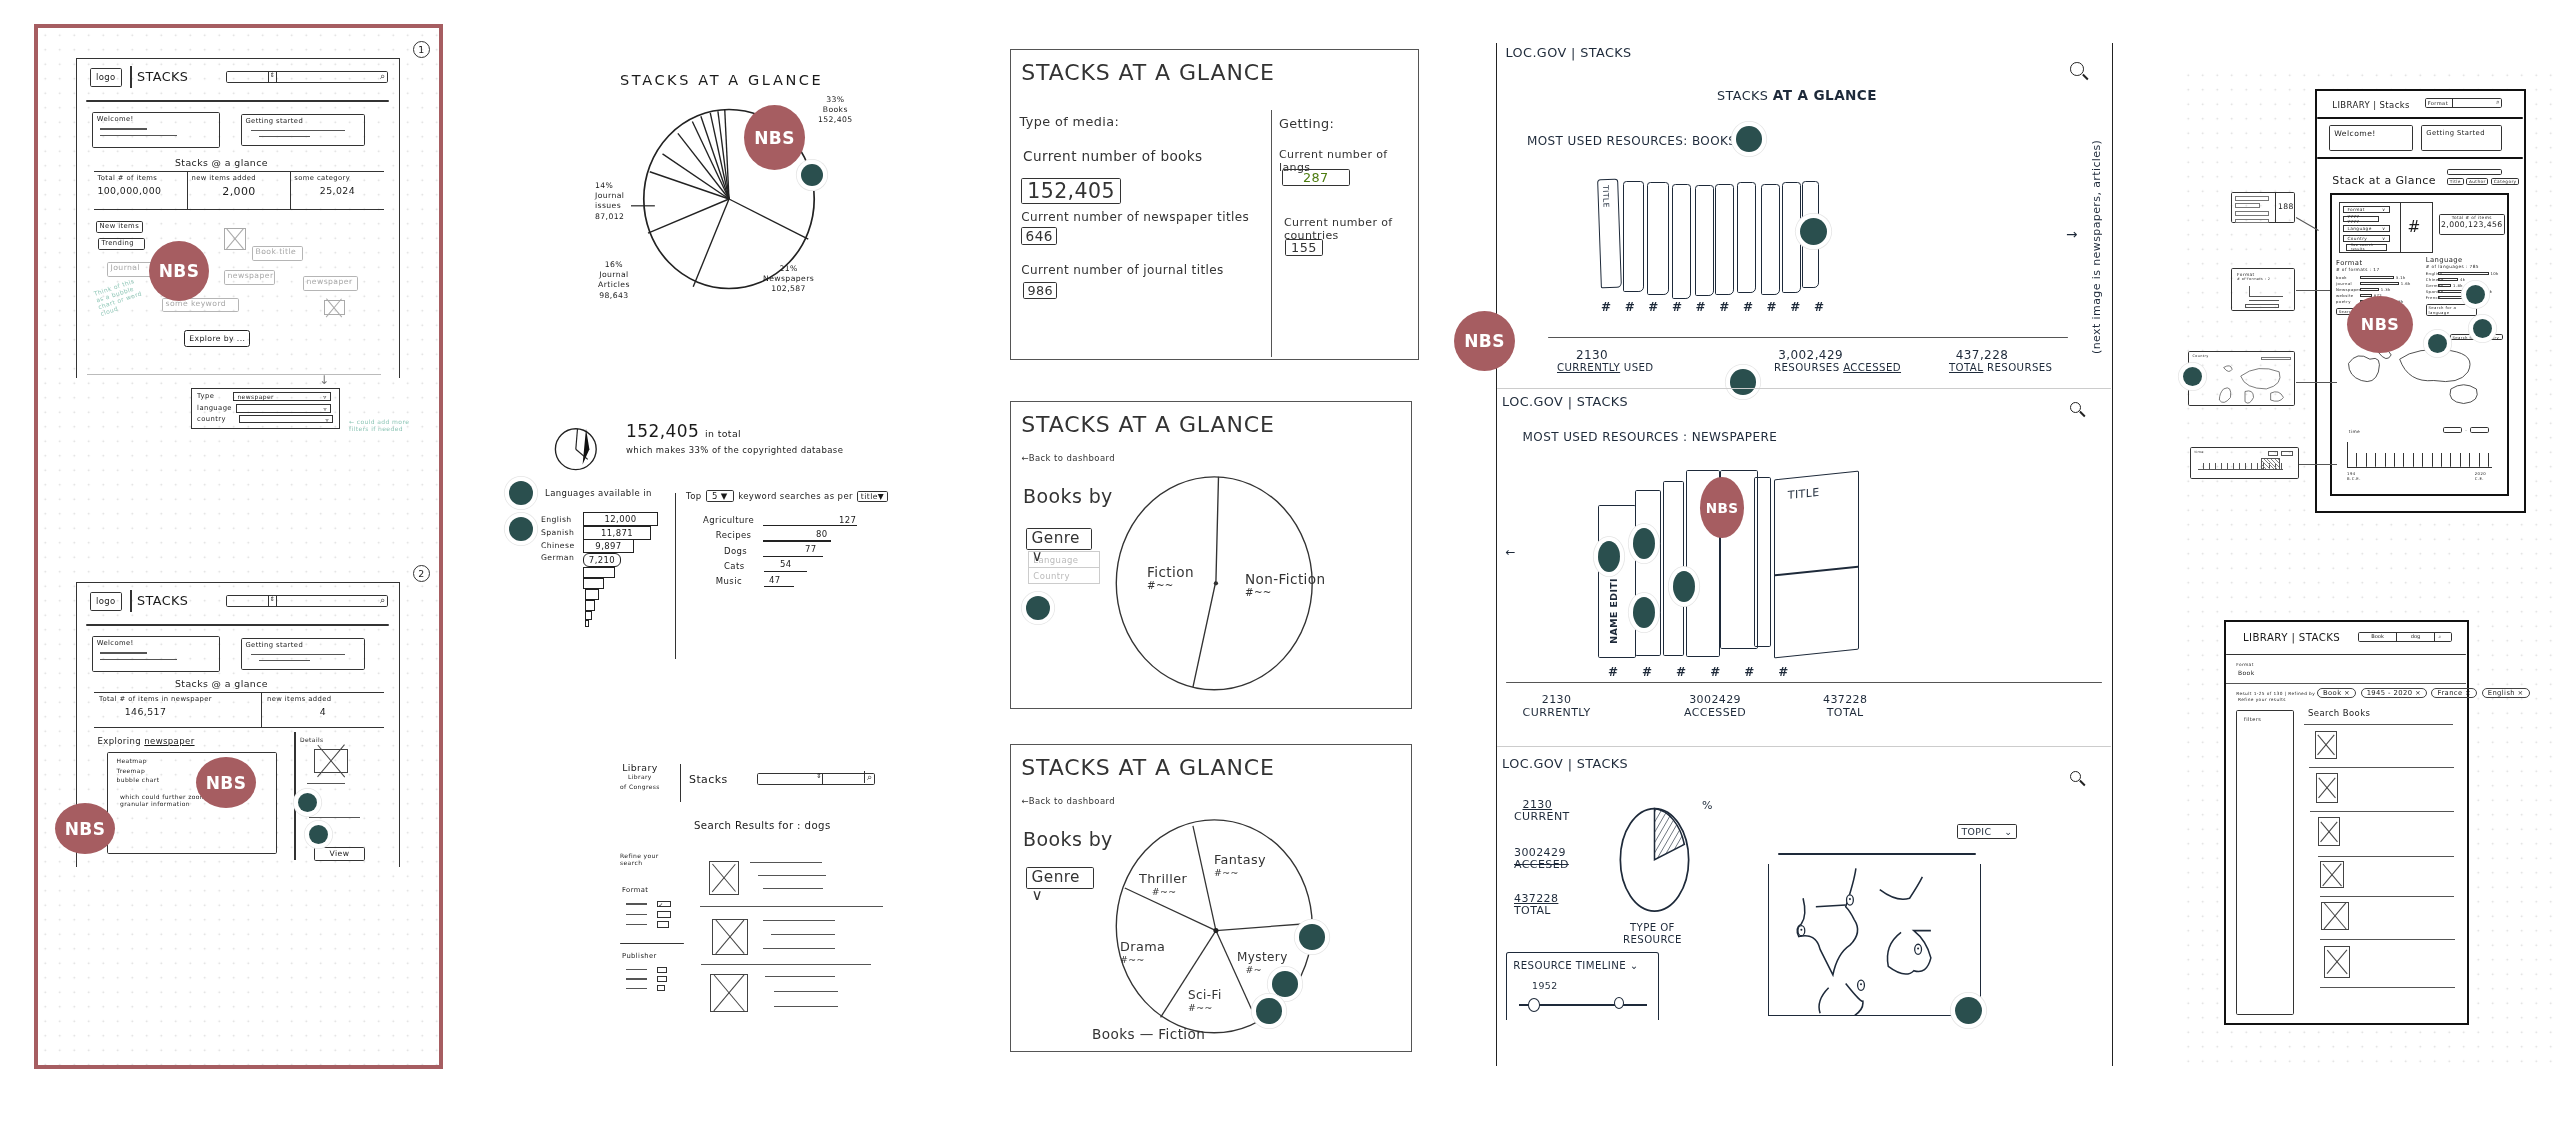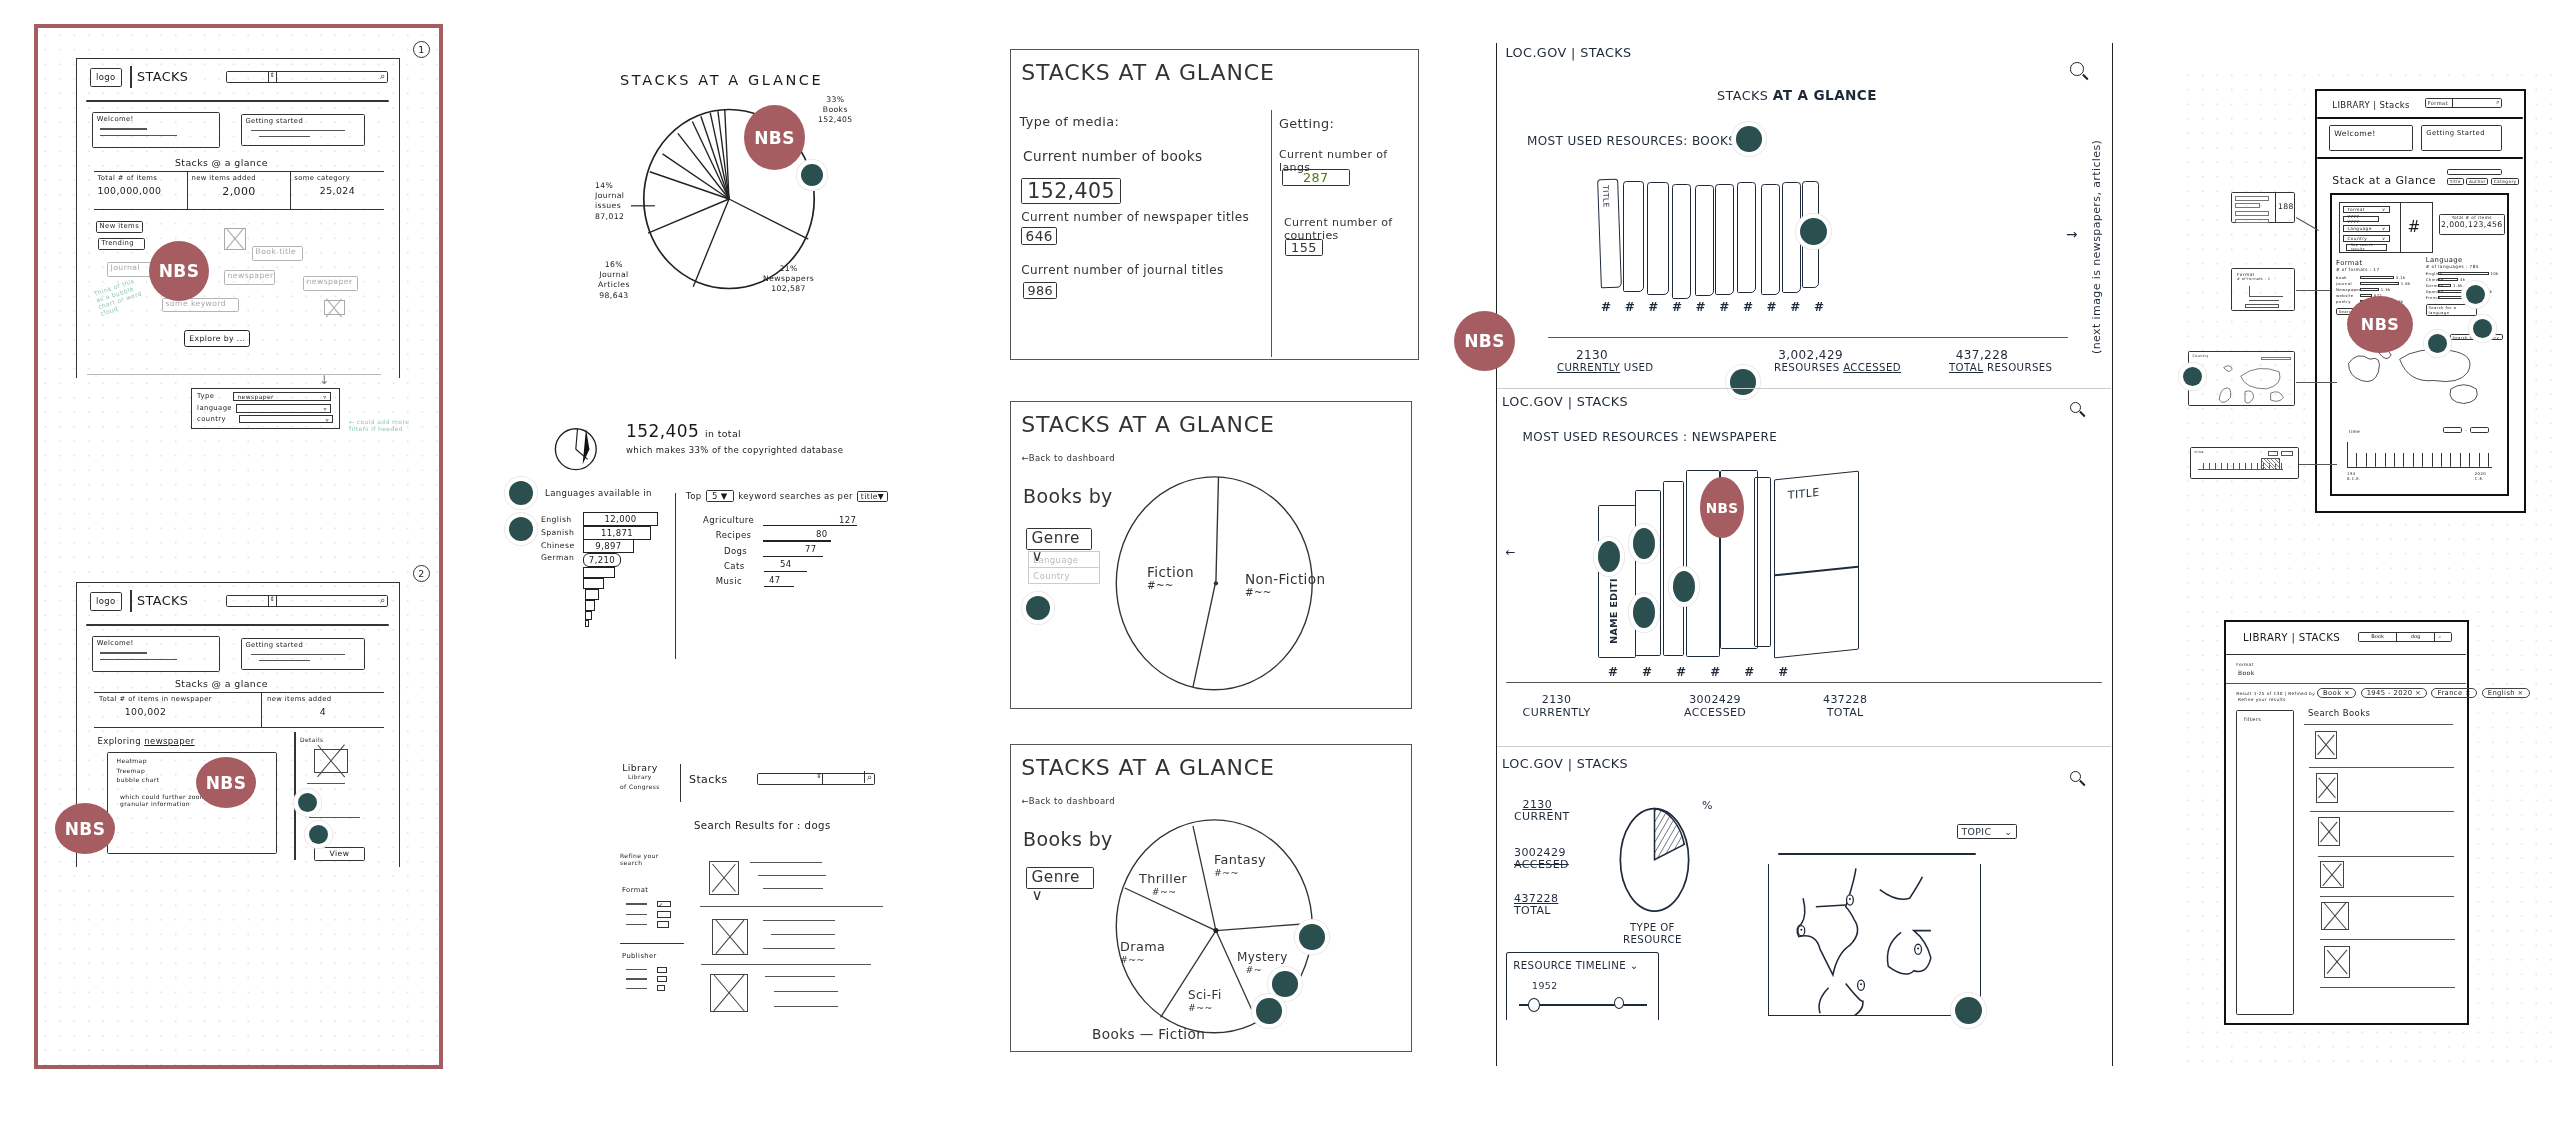--- a/index.html
+++ b/index.html
@@ -141,21 +141,21 @@
     </div>
     <div class="abs sk-thin" style="left:164px; top:55px; width:124px; height:32px;">
       <div class="hand" style="font-size:6.8px; padding:1.7px 3.4px;">Getting started</div>
       <div class="ln-thin" style="left:8.5px; top:14.5px; width:94px;"></div>
       <div class="ln-thin" style="left:17px; top:21px; width:51px;"></div>
     </div>
     <div class="abs hand" style="left:98px; top:95px; font-size:9.4px;">Stacks @ a glance</div>
     <div class="abs" style="left:17px; top:109px; width:290px; height:36px; border-top:1.7px solid #333; border-bottom:1.7px solid #333; display:flex;">
       <div style="flex:1.4; border-right:1.3px solid #333; padding:1.7px 5.1px;">
         <div class="hand" style="font-size:6.8px;">Total # of items in newspaper</div>
-        <div class="hand" style="font-size:9.4px; margin-top:3.4px; padding-left:25.6px;">100,002</div>
+        <div class="hand" style="font-size:9.4px; margin-top:3.4px; padding-left:25.6px;">146,517</div>
       </div>
       <div style="flex:1; padding:1.7px 5.1px;">
         <div class="hand" style="font-size:6.8px;">new items added</div>
         <div class="hand" style="font-size:9.4px; margin-top:3.4px; text-align:center;">4</div>
       </div>
     </div>
     <div class="abs hand" style="left:20.5px; top:153px; font-size:8.5px;"><span>Exploring</span> <span style="text-decoration:underline;">newspaper</span></div>
     <div class="abs sk-thin" style="left:30px; top:169px; width:170px; height:102px;">
       <div class="hand" style="font-size:6px; padding:3.4px 0 0 8.5px; line-height:9.4px;">
         <div>Heatmap</div>

